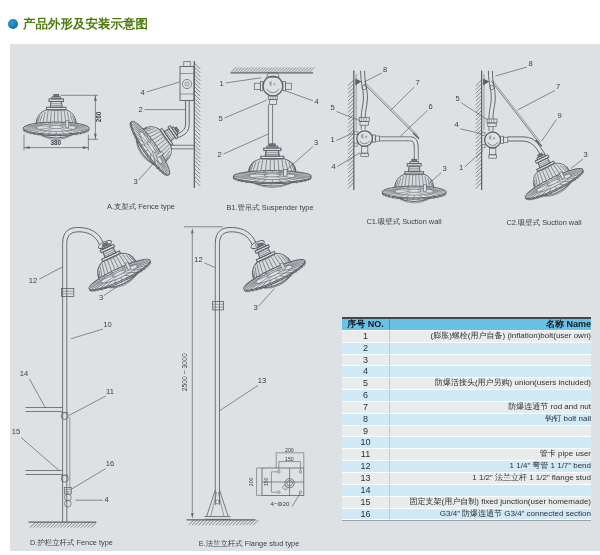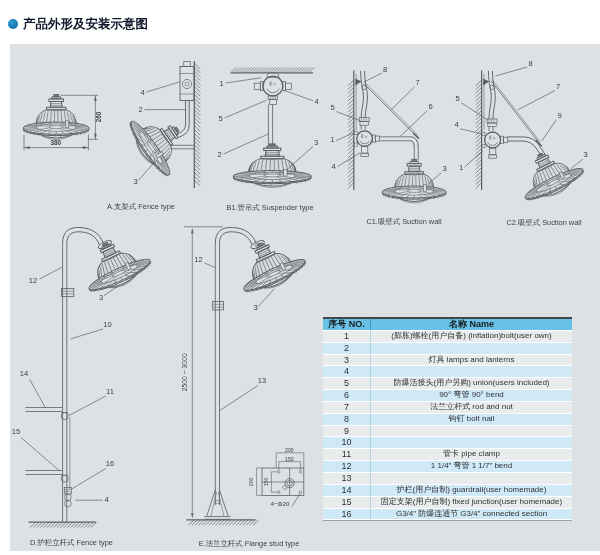--- a/index.html
+++ b/index.html
@@ -1,25 +1,25 @@
 <!DOCTYPE html>
 <html><head><meta charset="utf-8">
 <style>
 html,body{margin:0;padding:0;}
 body{width:600px;height:555px;background:#ffffff;font-family:"Liberation Sans",sans-serif;overflow:hidden;-webkit-font-smoothing:antialiased;}
 #page{position:relative;width:600px;height:555px;transform:translateZ(0);}
 #panel{position:absolute;left:10px;top:44px;width:590px;height:507px;background:#dde1e4;}
 #titledot{position:absolute;left:8px;top:19px;width:10px;height:10px;border-radius:50%;background:radial-gradient(circle at 40% 35%, #2e9fd4, #0a5d9b);}
-#title{position:absolute;left:23px;top:16px;font-size:12.5px;font-weight:bold;color:#0f172a;}
-#tbl{position:absolute;left:323px;top:317px;width:249px;border-top:2px solid #41474c;border-bottom:1px solid #9aa2a8;}
+#title{position:absolute;left:23px;top:16px;font-size:12.5px;font-weight:bold;color:#4d7c0f;}
+#tbl{position:absolute;left:342px;top:317px;width:249px;border-top:2px solid #41474c;border-bottom:1px solid #9aa2a8;}
 #tbl .tr{display:flex;height:10.85px;border-bottom:1px solid #ffffff;font-size:8px;color:#2d3134;}
 #tbl .tr.head{background:#68c2e7;height:10.9px;font-size:9px;font-weight:bold;color:#16191c;border-bottom:1px solid #ffffff;}
 #tbl .c1{width:47px;text-align:center;border-right:1px solid #a9cfe2;line-height:10.8px;font-size:9px;}
 #tbl .tr.head .c1{border-right:1px solid #3e95c0;font-size:9px;}
-#tbl .c2{flex:1;text-align:center;line-height:10.8px;white-space:nowrap;}
+#tbl .c2{flex:1;text-align:right;line-height:10.8px;white-space:nowrap;}
 #tbl .odd{background:#e9ecec;}
 #tbl .even{background:#cfe9f7;}
 svg{position:absolute;left:0;top:0;}
 </style></head>
 <body>
 <div id="page">
 <div id="titledot"></div>
     <div id="title">产品外形及安装示意图</div>
 <div id="panel"></div>
 <svg width="600" height="555" viewBox="0 0 600 555">
@@ -536,61 +536,59 @@
       </div>
       <div class="tr odd">
         <div class="c1">1</div>
         <div class="c2">(膨胀)螺栓(用户自备) (inflation)bolt(user own)</div>
       </div>
       <div class="tr even">
         <div class="c1">2</div>
       </div>
       <div class="tr odd">
         <div class="c1">3</div>
-        <div class="c2">灯具 lamps and lanterns</div>
       </div>
       <div class="tr even">
         <div class="c1">4</div>
       </div>
       <div class="tr odd">
         <div class="c1">5</div>
         <div class="c2">防爆活接头(用户另购) union(users included)</div>
       </div>
       <div class="tr even">
         <div class="c1">6</div>
-        <div class="c2">90° 弯管 90° bend</div>
       </div>
       <div class="tr odd">
         <div class="c1">7</div>
-        <div class="c2">法兰立杆式 rod and nut</div>
+        <div class="c2">防爆连通节 rod and nut</div>
       </div>
       <div class="tr even">
         <div class="c1">8</div>
         <div class="c2">钩钉 bolt nail</div>
       </div>
       <div class="tr odd">
         <div class="c1">9</div>
       </div>
       <div class="tr even">
         <div class="c1">10</div>
       </div>
       <div class="tr odd">
         <div class="c1">11</div>
-        <div class="c2">管卡 pipe clamp</div>
+        <div class="c2">管卡 pipe user</div>
       </div>
       <div class="tr even">
         <div class="c1">12</div>
         <div class="c2">1 1/4” 弯管 1 1/7” bend</div>
       </div>
       <div class="tr odd">
         <div class="c1">13</div>
+        <div class="c2">1 1/2” 法兰立杆 1 1/2” flange stud</div>
       </div>
       <div class="tr even">
         <div class="c1">14</div>
-        <div class="c2">护栏(用户自制) guardrail(user homemade)</div>
       </div>
       <div class="tr odd">
         <div class="c1">15</div>
         <div class="c2">固定支架(用户自制) fixed junction(user homemade)</div>
       </div>
       <div class="tr even">
         <div class="c1">16</div>
         <div class="c2">G3/4” 防爆连通节 G3/4” connected section</div>
       </div>
     </div>

